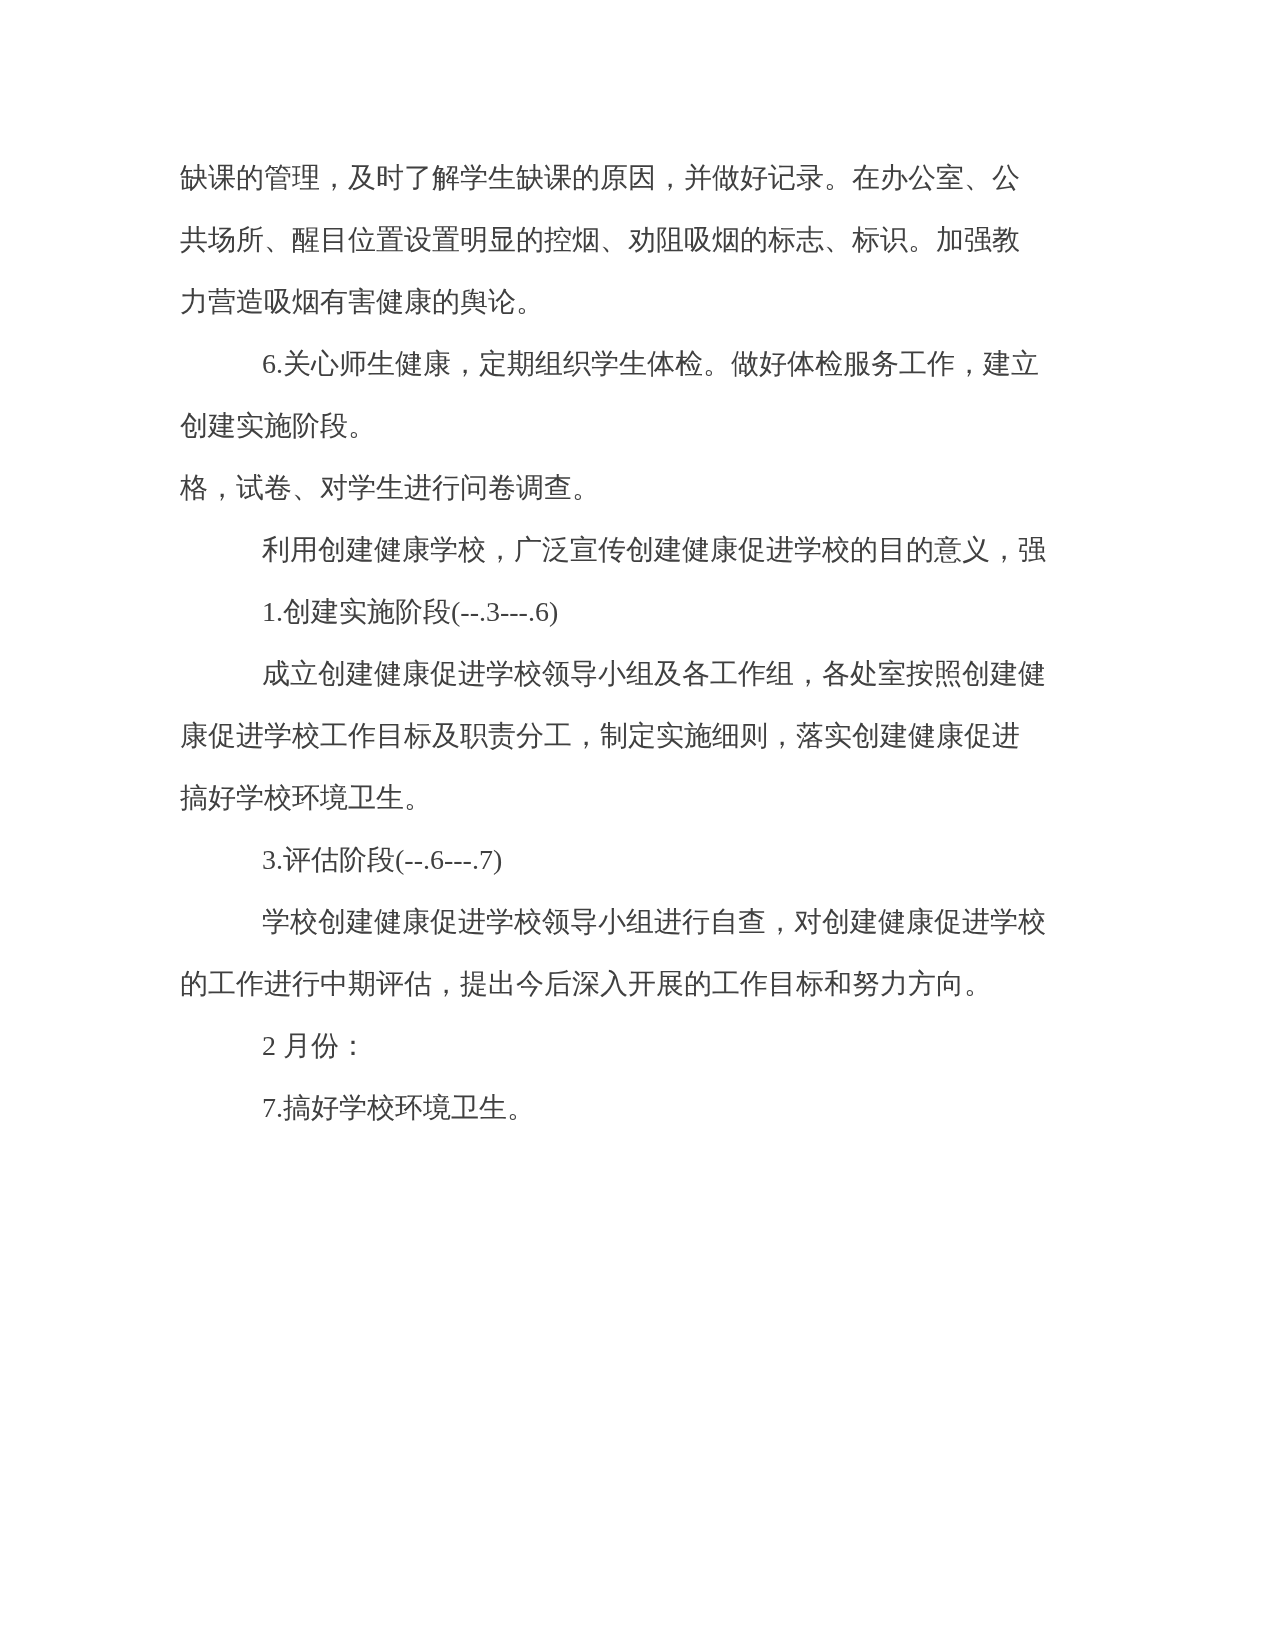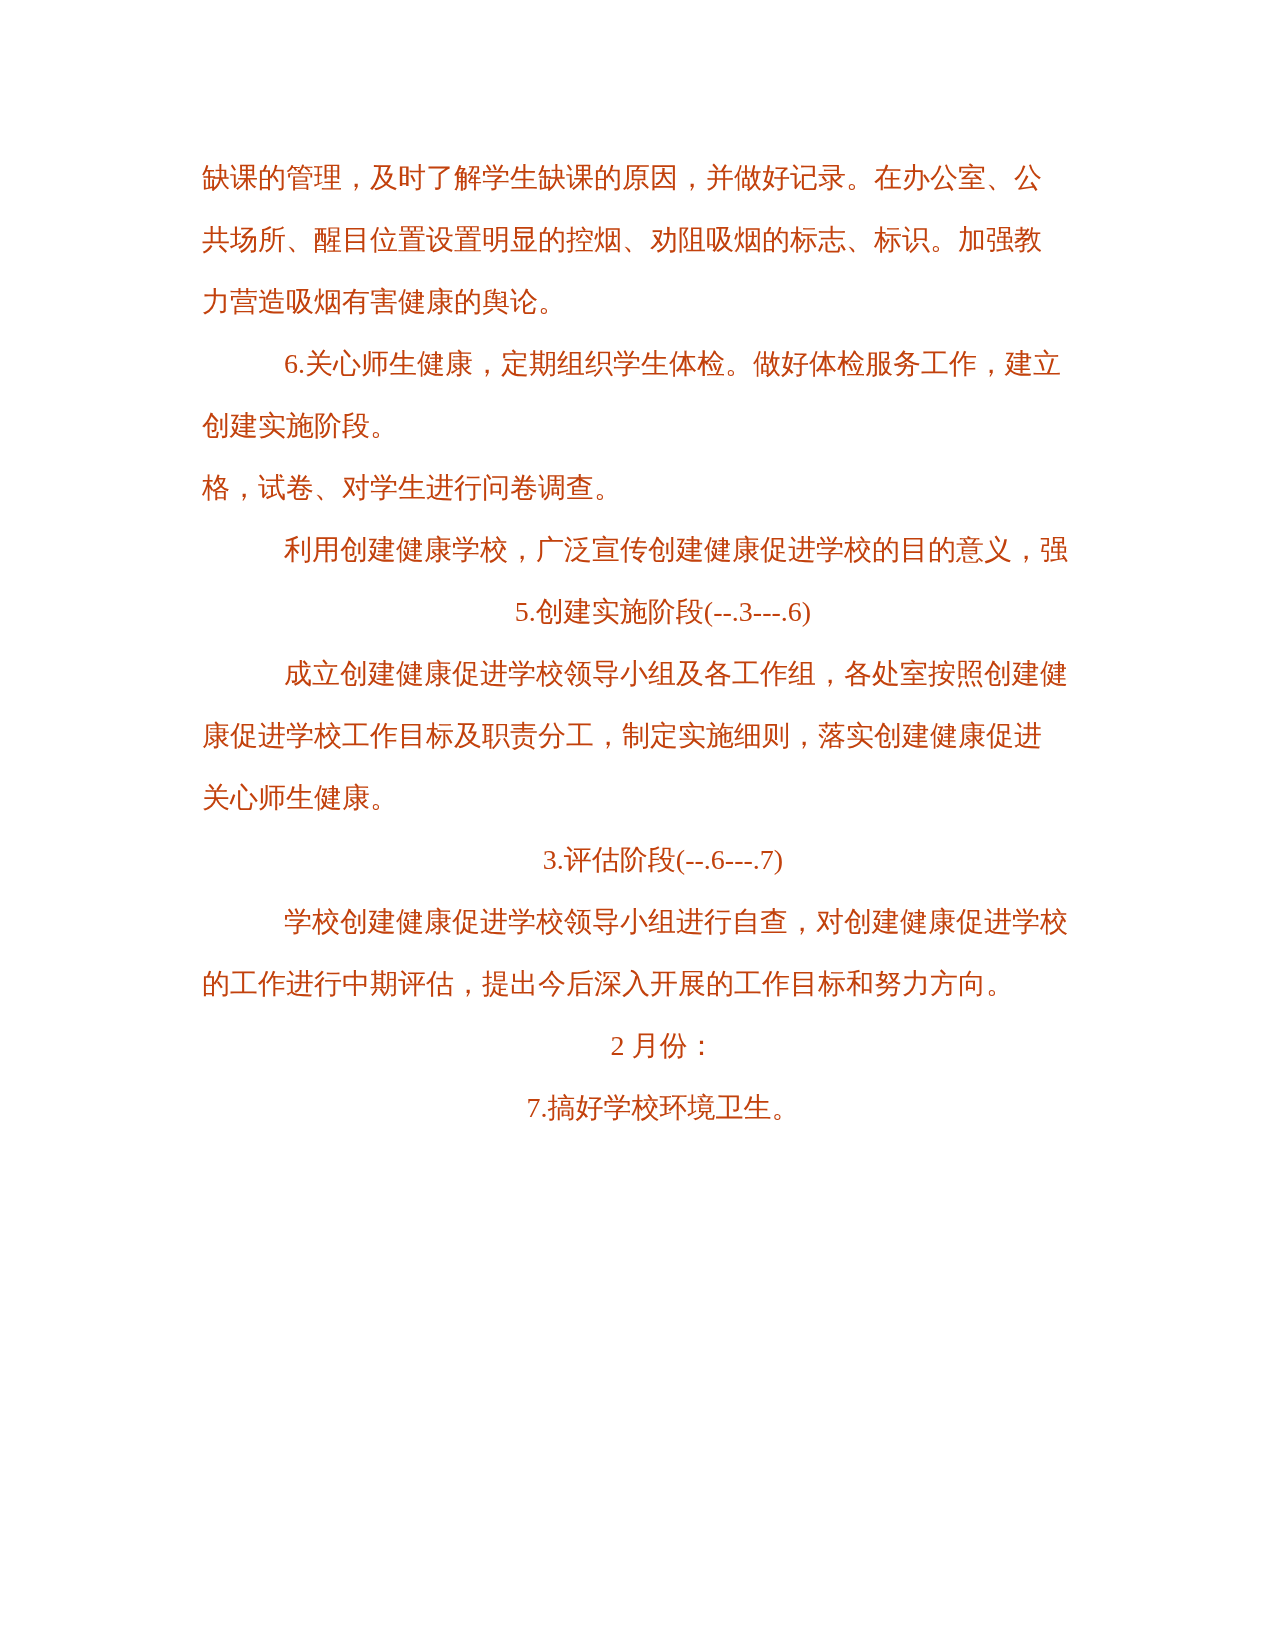--- a/index.html
+++ b/index.html
@@ -25,38 +25,37 @@
     font-weight: 400;
   }
   .line {
     height: 62px;
     line-height: 62px;
     white-space: pre;
     letter-spacing: 0px;
   }
   .line.indent {
     padding-left: 82px;
-    text-align: center;
   }
 </style>
 </head>
 <body>
 
 <div class="page">
-  <div class="doc-content" id="doc-content" style="color: #c2410c; margin-left: 22px;">
+  <div class="doc-content" id="doc-content" style="color: #404040;">
       <div class="line">缺课的管理，及时了解学生缺课的原因，并做好记录。在办公室、公</div>
       <div class="line">共场所、醒目位置设置明显的控烟、劝阻吸烟的标志、标识。加强教</div>
       <div class="line">力营造吸烟有害健康的舆论。</div>
       <div class="line indent">6.关心师生健康，定期组织学生体检。做好体检服务工作，建立</div>
       <div class="line">创建实施阶段。</div>
       <div class="line">格，试卷、对学生进行问卷调查。</div>
       <div class="line indent">利用创建健康学校，广泛宣传创建健康促进学校的目的意义，强</div>
-      <div class="line indent">5.创建实施阶段(--.3---.6)</div>
+      <div class="line indent">1.创建实施阶段(--.3---.6)</div>
       <div class="line indent">成立创建健康促进学校领导小组及各工作组，各处室按照创建健</div>
       <div class="line">康促进学校工作目标及职责分工，制定实施细则，落实创建健康促进</div>
-      <div class="line">关心师生健康。</div>
+      <div class="line">搞好学校环境卫生。</div>
       <div class="line indent">3.评估阶段(--.6---.7)</div>
       <div class="line indent">学校创建健康促进学校领导小组进行自查，对创建健康促进学校</div>
       <div class="line">的工作进行中期评估，提出今后深入开展的工作目标和努力方向。</div>
       <div class="line indent">2 月份：</div>
       <div class="line indent">7.搞好学校环境卫生。</div>
     </div>
 </div>
 
 </body></html>

